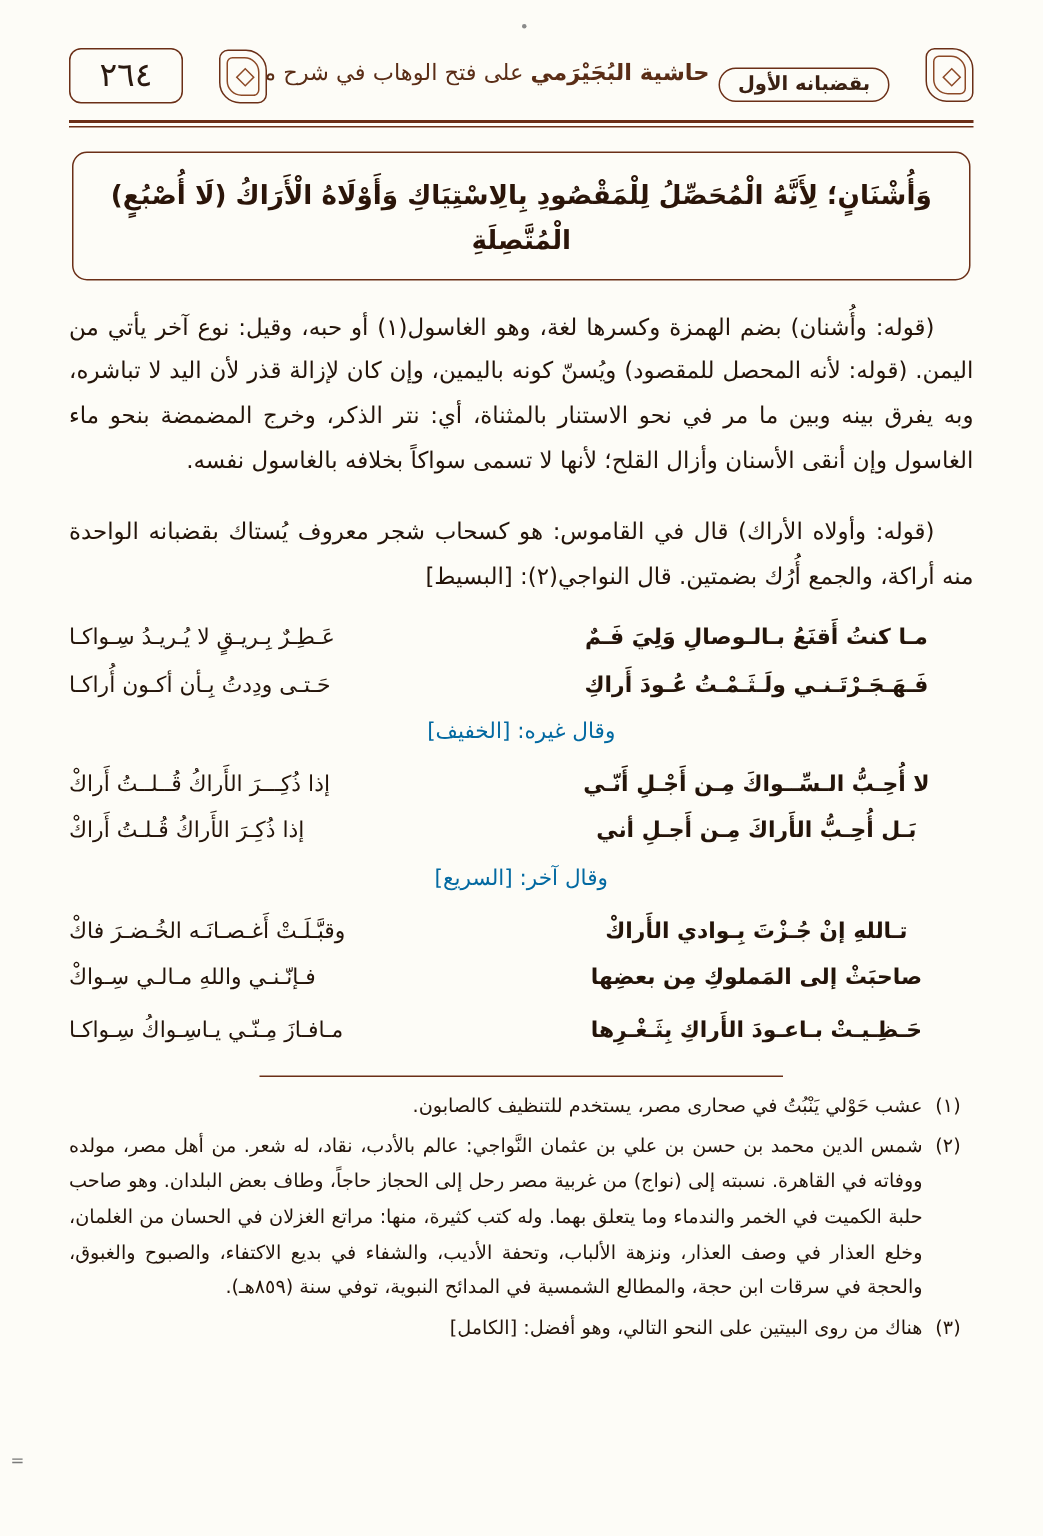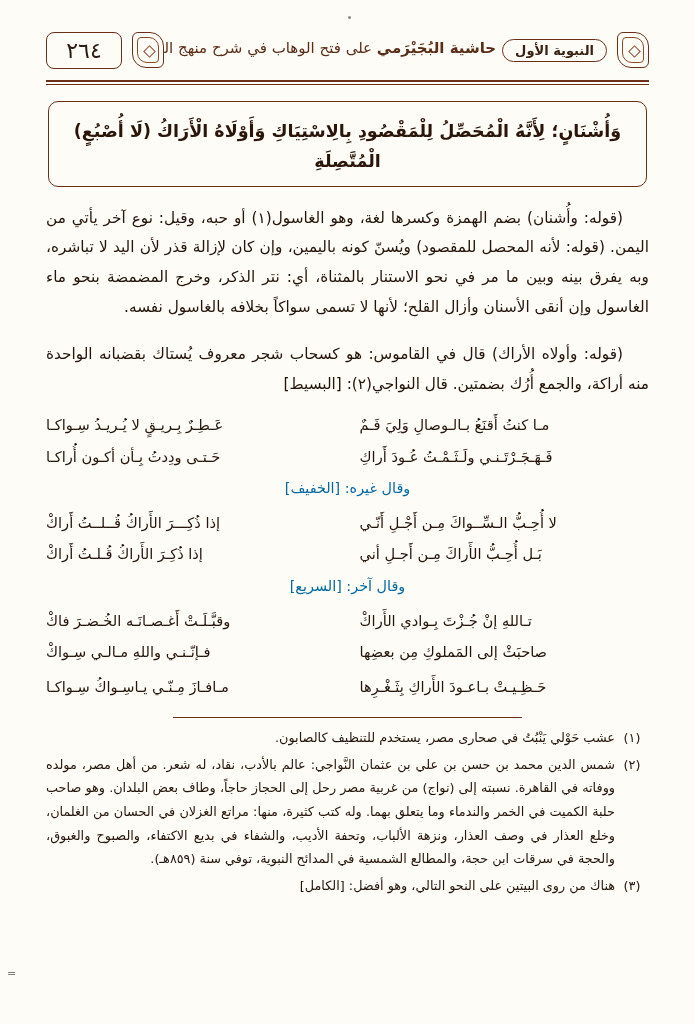--- a/index.html
+++ b/index.html
@@ -21,21 +21,21 @@
   
   .header{
     position:relative;
     height:56px;
     display:flex;
     align-items:center;
     justify-content:space-between;
     direction:rtl;
   }
   .hdr-side{
-    display:flex;align-items:center;gap:10px;
+    display:flex;align-items:flex-end;gap:24px;
   }
   .ornament{
     width:30px;height:34px;
     border:1.6px solid #6b2f17;
     border-radius:6px 14px 6px 14px;
     position:relative;
     flex:0 0 auto;
   }
   .ornament:before{
     content:"";position:absolute;inset:4px;
@@ -122,21 +122,21 @@
     font-size:14.6px;
     line-height:2.15;
     letter-spacing:0.3px;
     color:#241409;
   }
   .hemi{
     width:48%;
     white-space:nowrap;
     overflow:hidden;
   }
-  .hemi.right{text-align:left;}
+  .hemi.right{text-align:center;font-weight:bold;}
   .hemi.left{text-align:left;}
   .meter{
     direction:rtl;
     text-align:center;
     font-size:14.4px;
     line-height:2;
     margin:1px 0 1px 0;
     color:#0369a1;
   }
 
@@ -179,21 +179,21 @@
 </head>
 <body>
 
 <div class="page">
 
   <span class="top-dot"></span>
 
   <div class="header">
     <div class="hdr-side">
       <span class="ornament"></span>
-      <span class="vol-badge">النبوية الأول</span>
+      <span class="vol-badge">بقضبانه الأول</span>
     </div>
 
     <div class="book-title">
       <span class="t1">حاشية البُجَيْرَمي</span>
       <span>على فتح الوهاب في شرح منهج الطلاب</span>
     </div>
 
     <div class="hdr-side">
       <span class="ornament"></span>
       <span class="page-num">٢٦٤</span>

